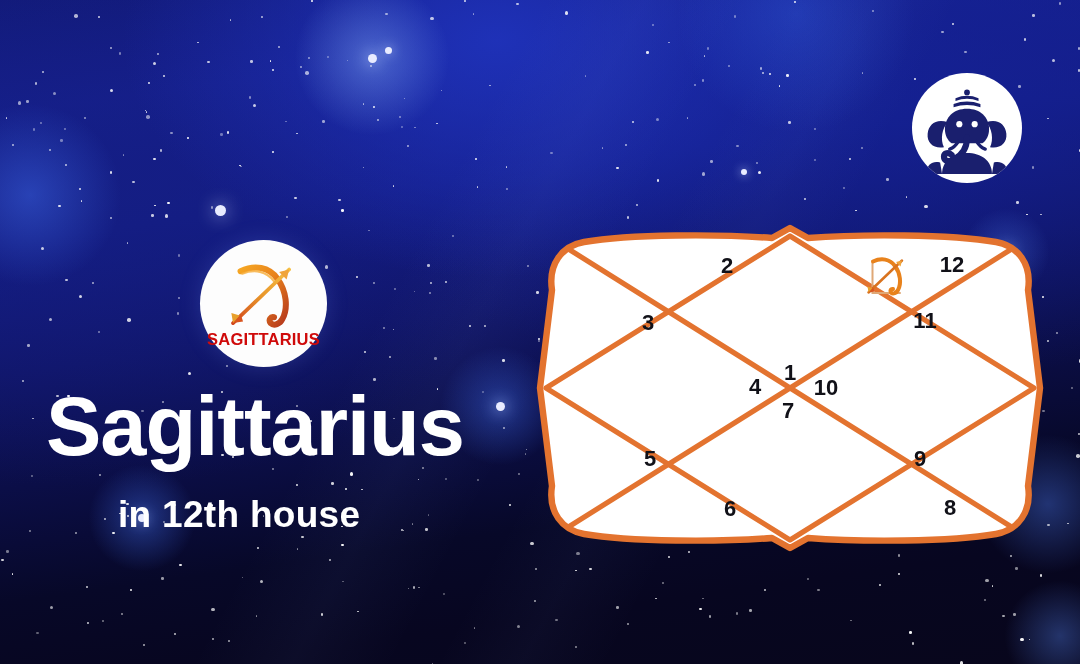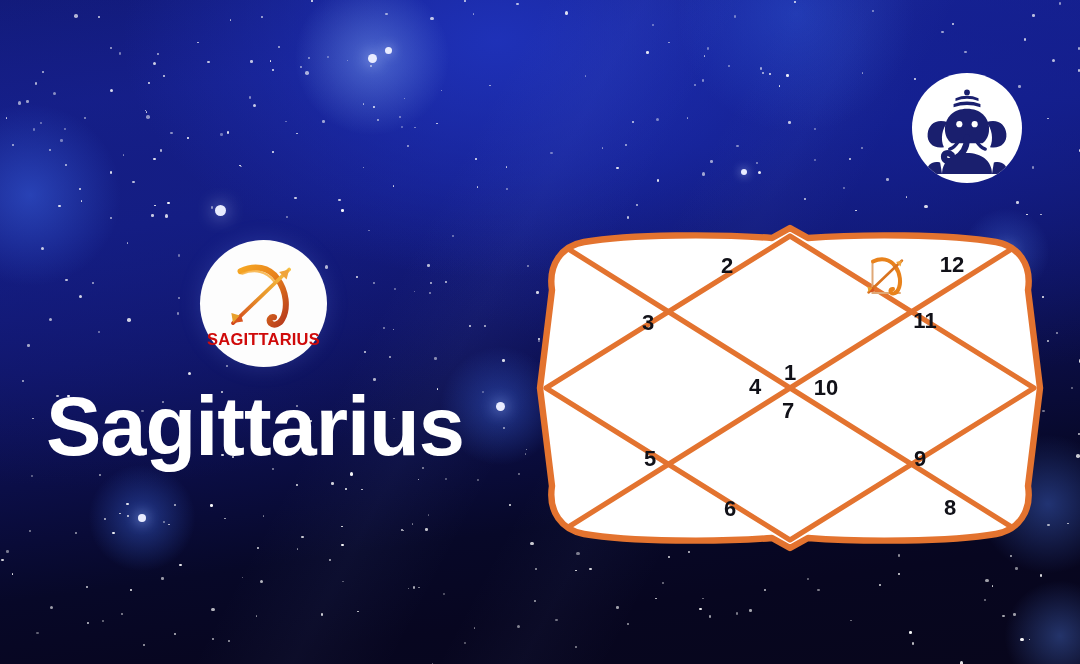--- a/index.html
+++ b/index.html
@@ -484,20 +484,21 @@
 
       <path d="M80 9 L68 12 L77 21 Z" fill="#f0a43a"></path>
 
       <path d="M13 73 L25 71 L22 62 Z" fill="#d9541f"></path>
       <path d="M13 73 L11 61 L21 64 Z" fill="#e8a02b"></path>
     </svg>
     <div class="cap">SAGITTARIUS</div>
   </div>
 
   <div id="title">Sagittarius</div>
+  <div id="subtitle">in 12th house</div>
 
   <div id="logo">
     <svg viewBox="0 0 100 100" width="96" height="96">
       <g fill="#1a1f6e">
 
         <ellipse cx="50" cy="13" rx="3" ry="3"></ellipse>
         <path d="M38 19 Q50 14 62 19 L62 22 Q50 17 38 22 Z"></path>
         <path d="M36 25 Q50 20 64 25 L64 28.5 Q50 23.5 36 28.5 Z"></path>
 
         <path d="M50 30 C64 30 73 39 73 51 C73 58 70 63 66 66 L34 66 C30 63 27 58 27 51 C27 39 36 30 50 30 Z"></path>

